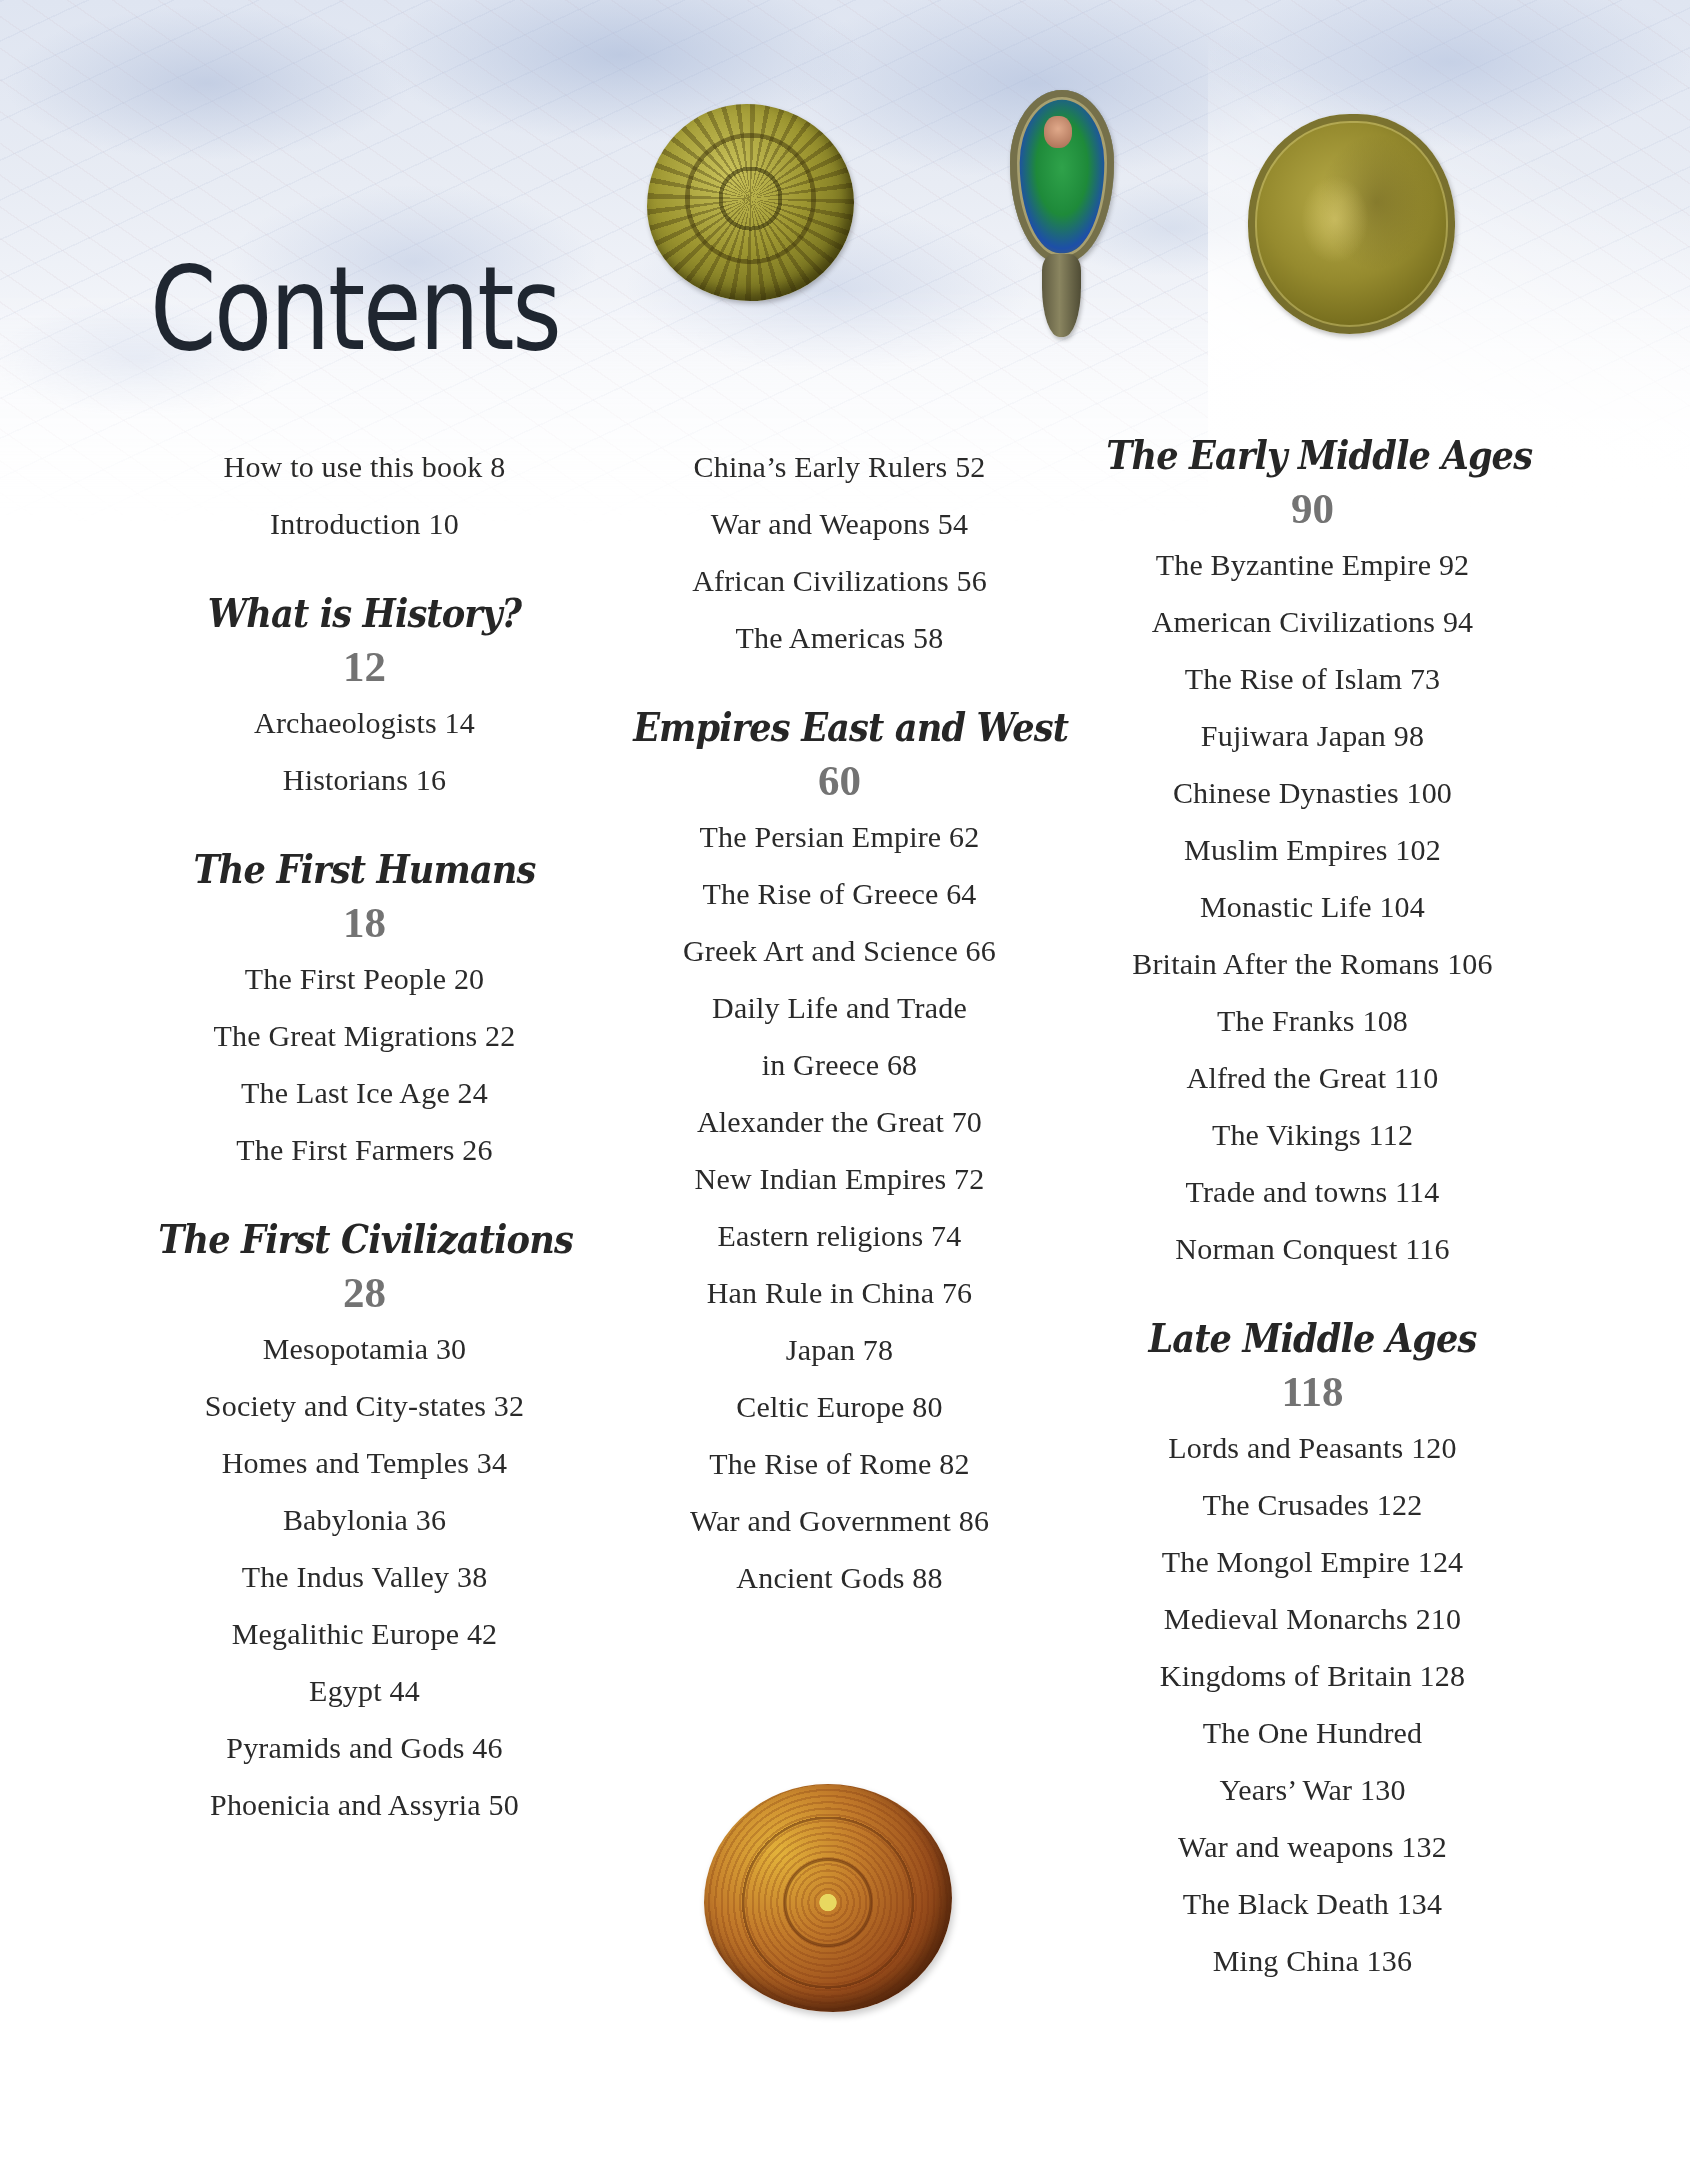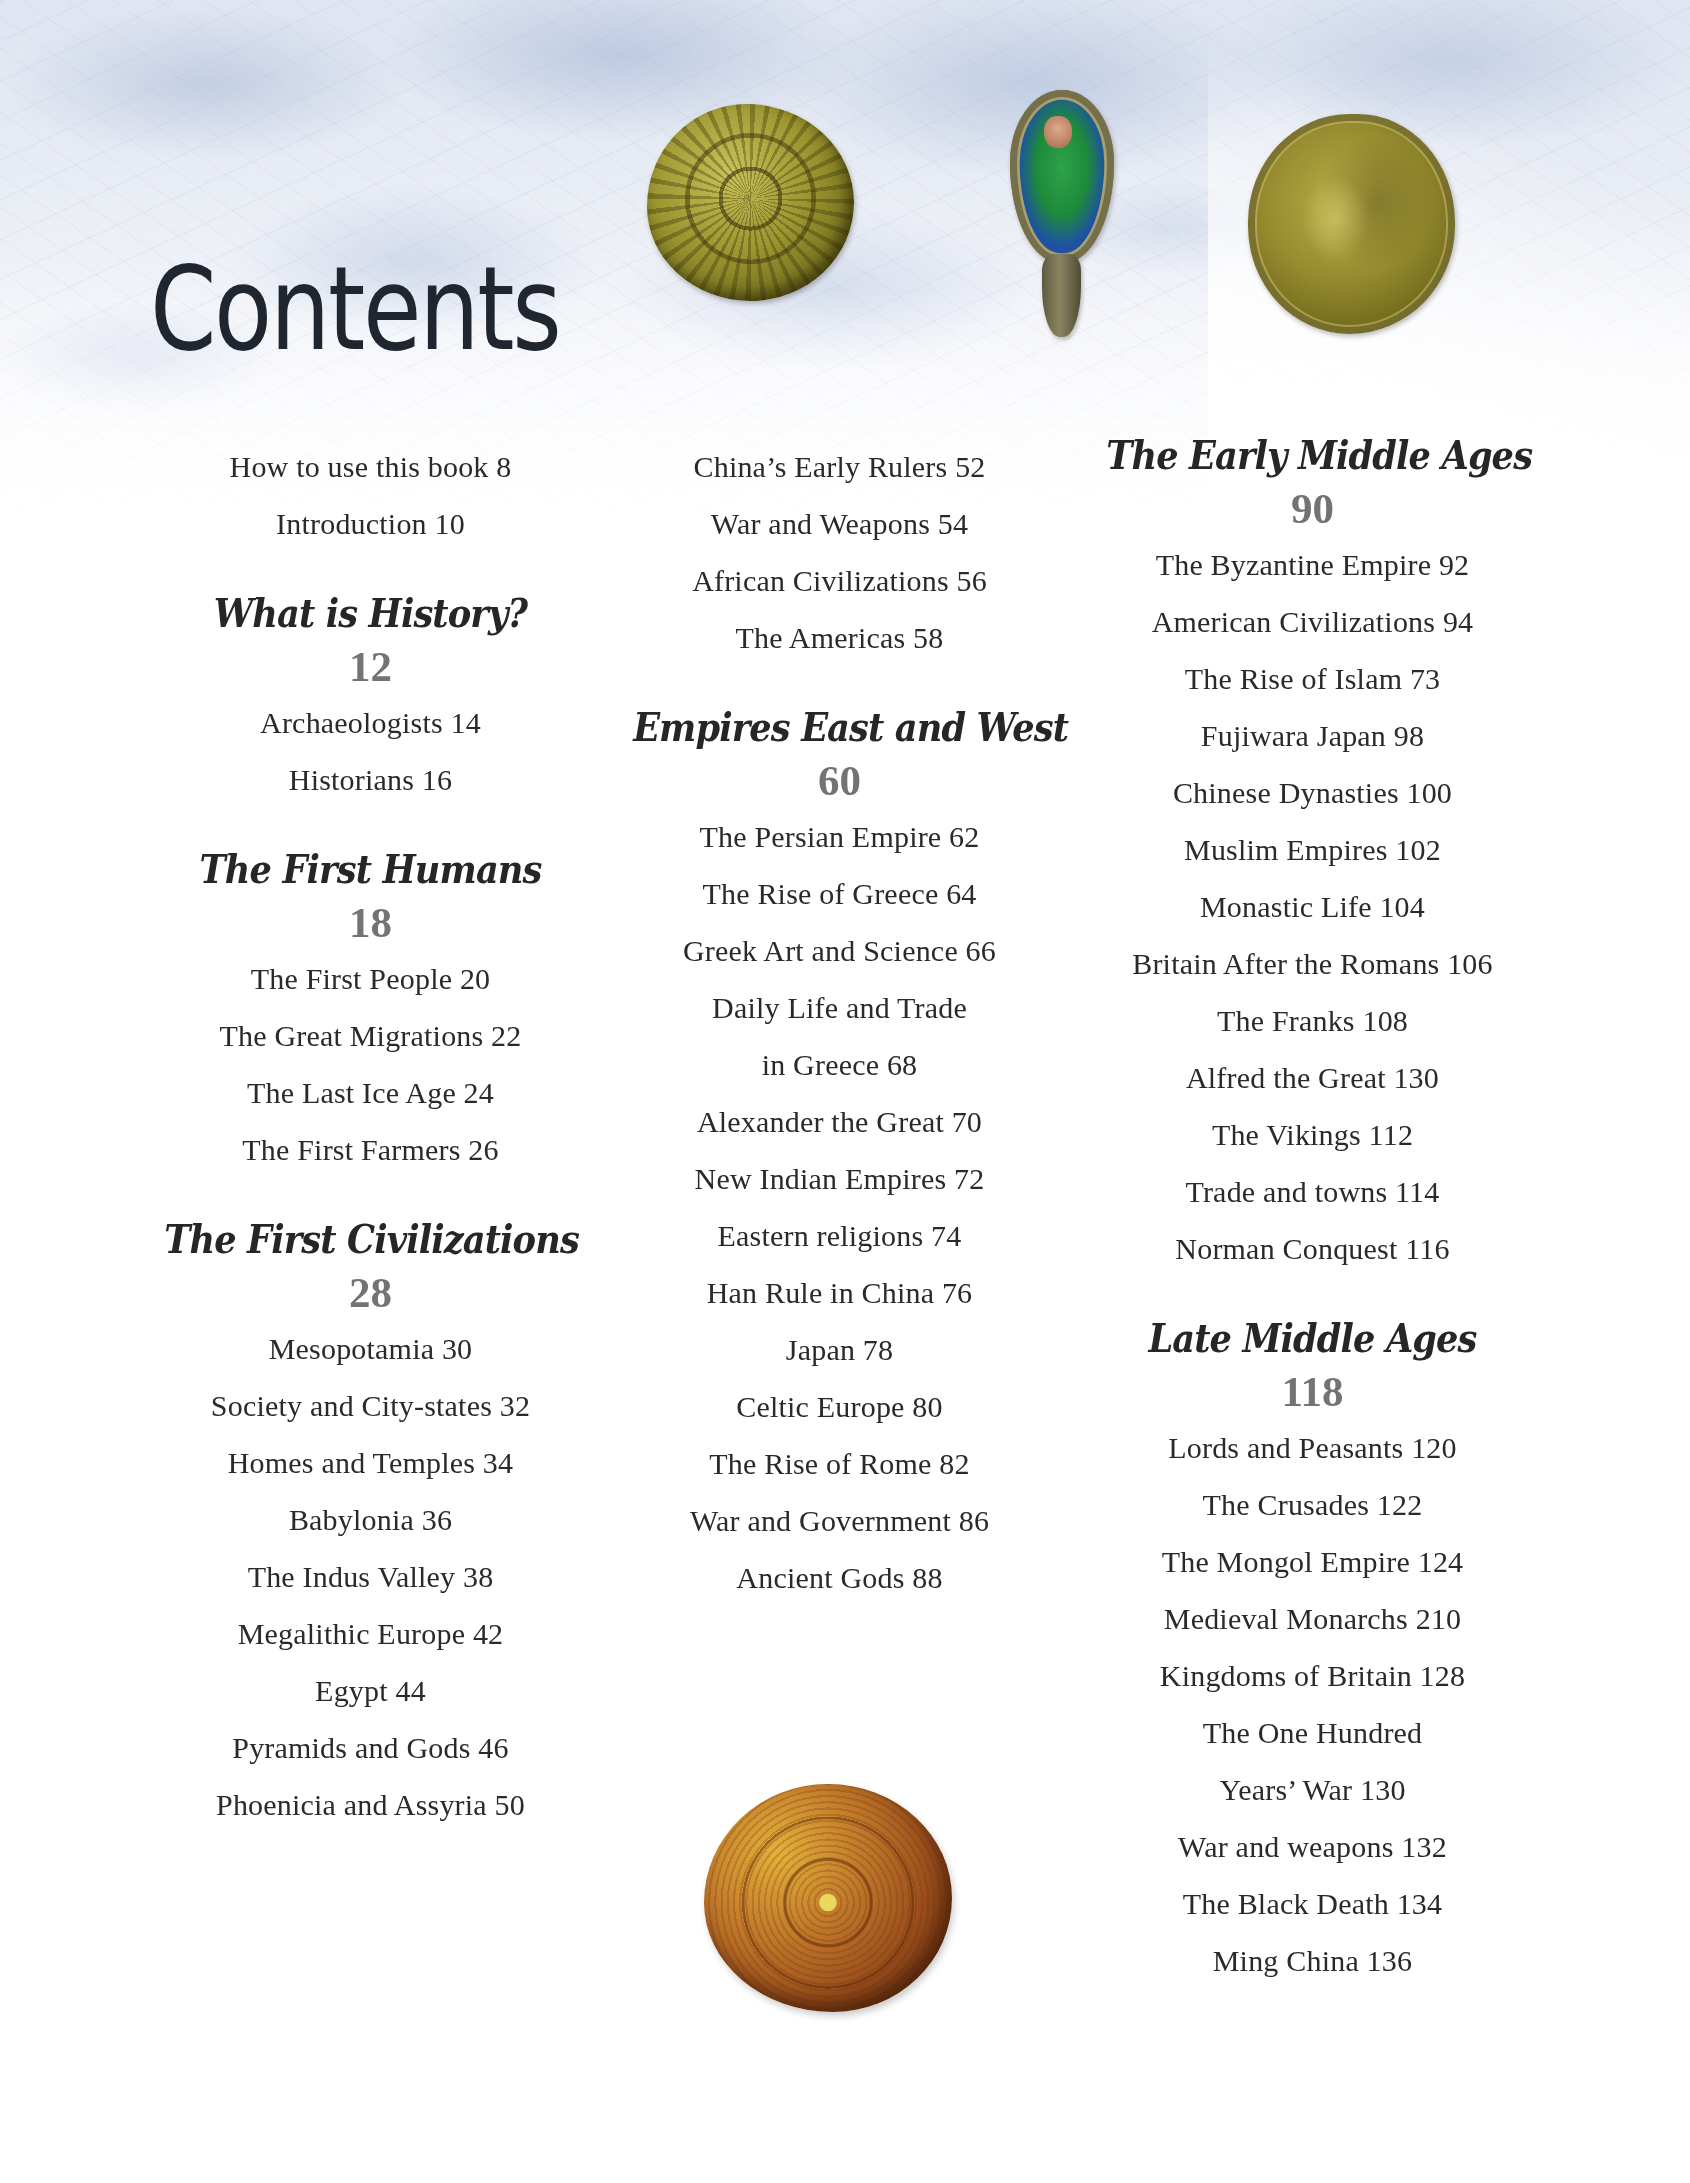--- a/index.html
+++ b/index.html
@@ -116,21 +116,21 @@
       box-shadow: inset -7px -9.7px 16.6px rgba(50,20,5,0.6), 2.1px 4.1px 7px rgba(0,0,0,0.2);
     }
 
     
     .column {
       position: absolute;
       top: 438px;
       width: 469px;
       text-align: center;
     }
-    .col-1 { left: 136px; }
+    .col-1 { left: 130px; }
     .col-2 { left: 605px; }
     .col-3 { left: 1078px; top: 429px; }
 
     .entry {
       display: block;
       font-size: 30px;
       line-height: 57px;
       height: 57px;
       white-space: nowrap;
       color: #2a2a2a;
@@ -245,21 +245,21 @@
     <span class="section-page">90</span>
     <a class="entry">The Byzantine Empire 92</a>
     <a class="entry">American Civilizations 94</a>
     <a class="entry">The Rise of Islam 73</a>
     <a class="entry">Fujiwara Japan 98</a>
     <a class="entry">Chinese Dynasties 100</a>
     <a class="entry">Muslim Empires 102</a>
     <a class="entry">Monastic Life 104</a>
     <a class="entry">Britain After the Romans 106</a>
     <a class="entry">The Franks 108</a>
-    <a class="entry">Alfred the Great 130</a>
+    <a class="entry">Alfred the Great 110</a>
     <a class="entry">The Vikings 112</a>
     <a class="entry">Trade and towns 114</a>
     <a class="entry">Norman Conquest 116</a>
   </div>
 
   <div class="section">
     <a class="section-title">Late Middle Ages</a>
     <span class="section-page">118</span>
     <a class="entry">Lords and Peasants 120</a>
     <a class="entry">The Crusades 122</a>

